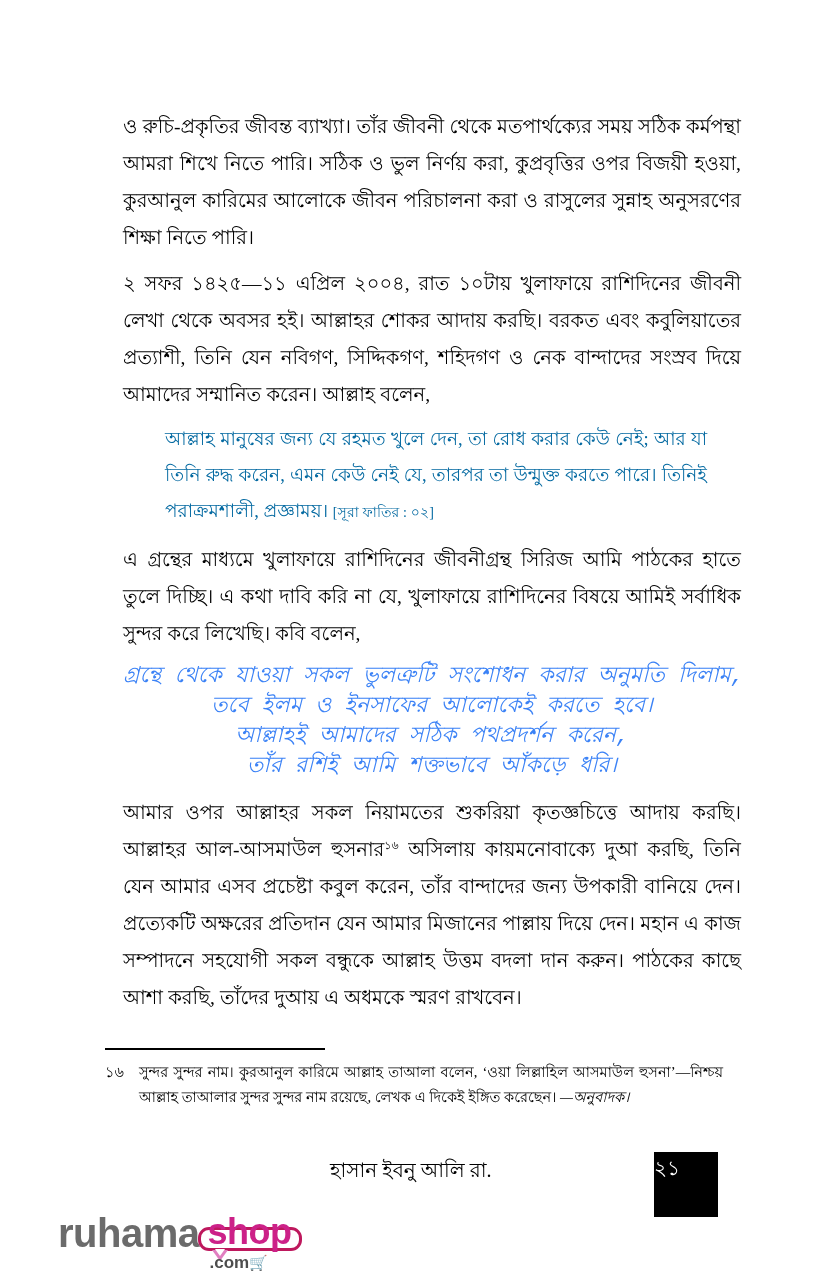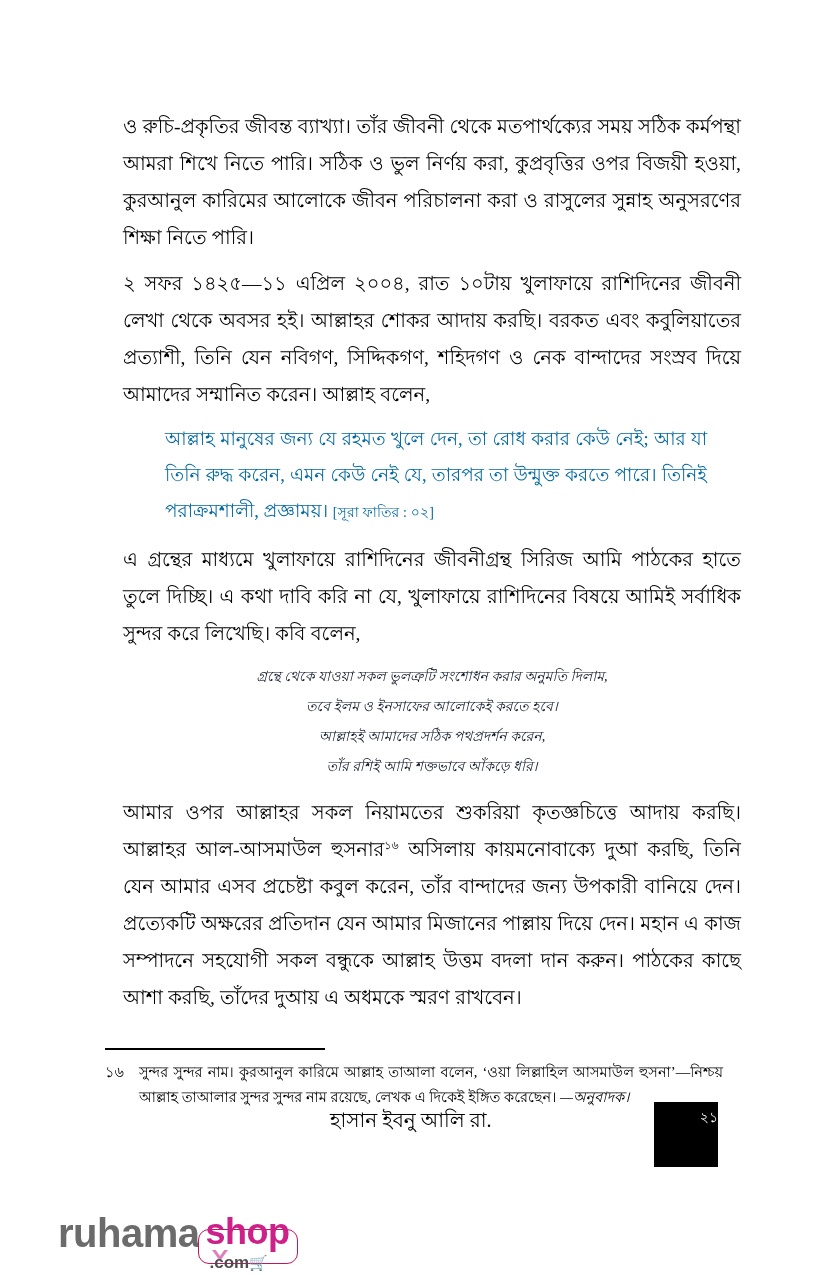--- a/index.html
+++ b/index.html
@@ -58,25 +58,25 @@
     font-size: 14px;
     letter-spacing: 0.01em;
   }
 
   
   .poem {
     margin: 10px 0 12px 0;
     text-align: center;
   }
   .poem .line {
-    font-family: Liberation Serif, serif;
+    font-family: Liberation Mono, monospace;
     font-style: italic;
-    font-size: 14px;
+    font-size: 22px;
     line-height: 30px;
-    color: #0f172a;
+    color: #3b82f6;
     white-space: nowrap;
   }
 
   sup.fn {
     font-size: 11px;
     vertical-align: super;
     line-height: 0;
   }
 
   
@@ -107,21 +107,21 @@
   .footnote .fn-body {
     flex: 1 1 auto;
     text-align: justify;
   }
   .footnote .fn-body .attrib { font-style: italic; }
 
   
   .footer {
     position: absolute;
     left: 0;
-    top: 1100px;
+    top: 1150px;
     width: 744px;
     height: 70px;
   }
   .footer-title {
     position: absolute;
     left: 330px;
     top: 6px;
     font-family: "Liberation Serif", "DejaVu Serif", serif;
     font-size: 20px;
     line-height: 28px;
@@ -134,24 +134,24 @@
     top: 2px;
     width: 64px;
     height: 65px;
     background: #000000;
   }
   .page-number-box .pnum {
     position: absolute;
     top: 3px;
     left: 0;
     width: 100%;
-    text-align: right;
+    text-align: left;
     color: #ffffff;
     font-family: "Liberation Serif", "DejaVu Serif", serif;
-    font-size: 14px;
+    font-size: 20px;
     line-height: 26px;
   }
 
   
   .logo {
     position: absolute;
     left: 58px;
     top: 1212px;
     height: 58px;
     display: flex;
@@ -163,23 +163,23 @@
     font-size: 40px;
     line-height: 42px;
     color: #6b6b6b;
     letter-spacing: -0.5px;
   }
   .logo-bubble-wrap {
     position: relative;
     margin-left: -2px;
   }
   .logo-bubble {
-    border: 1px solid #be185d;
+    border: 3px solid #be185d;
     border-radius: 11px;
-    padding: 0px 7px 16px 7px;
+    padding: 0px 7px 1px 7px;
     background: #ffffff;
   }
   .logo-shop {
     font-family: "Liberation Sans", "DejaVu Sans", sans-serif;
     font-weight: 700;
     font-size: 36px;
     line-height: 40px;
     color: #cc2188;
     letter-spacing: -0.5px;
   }

